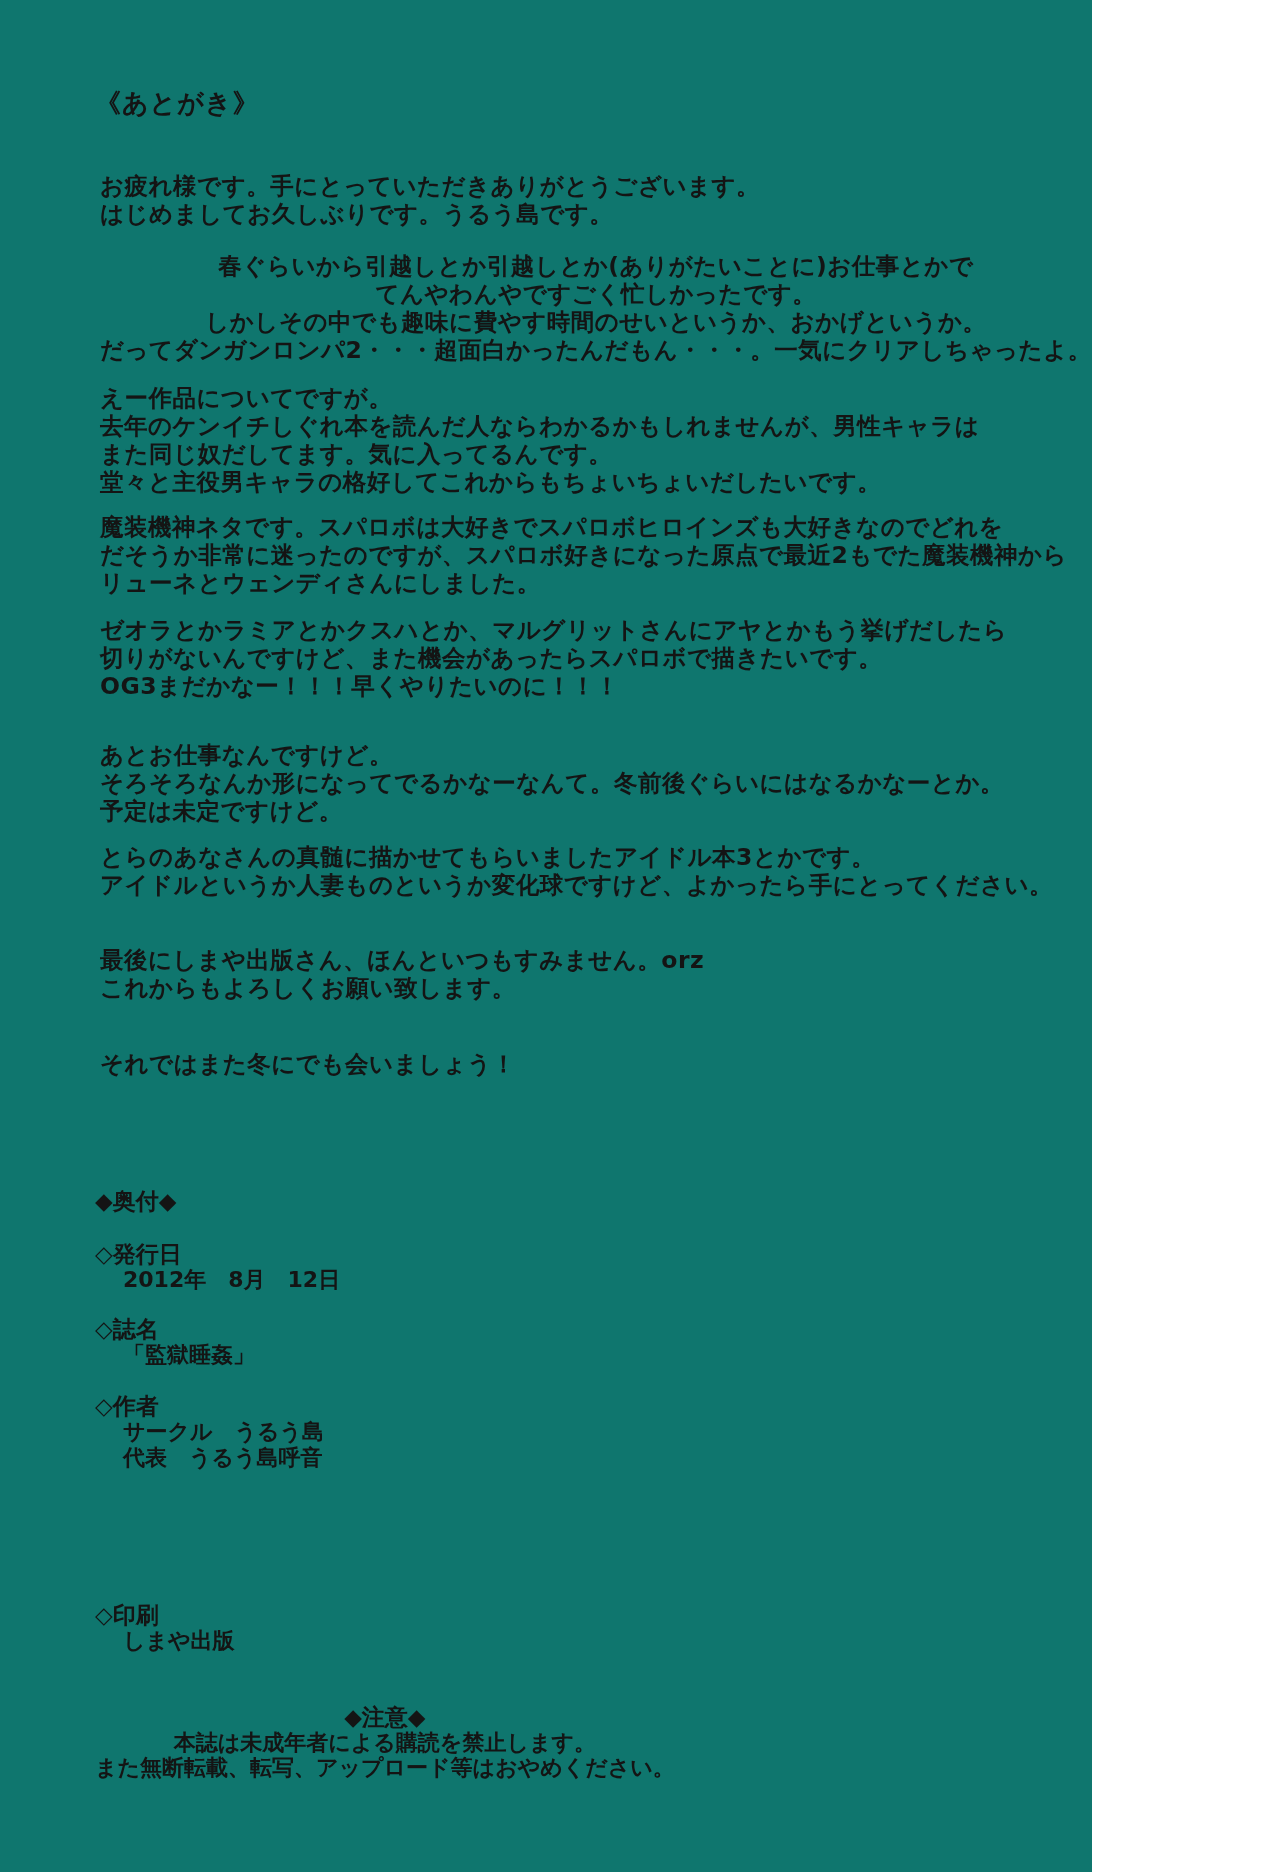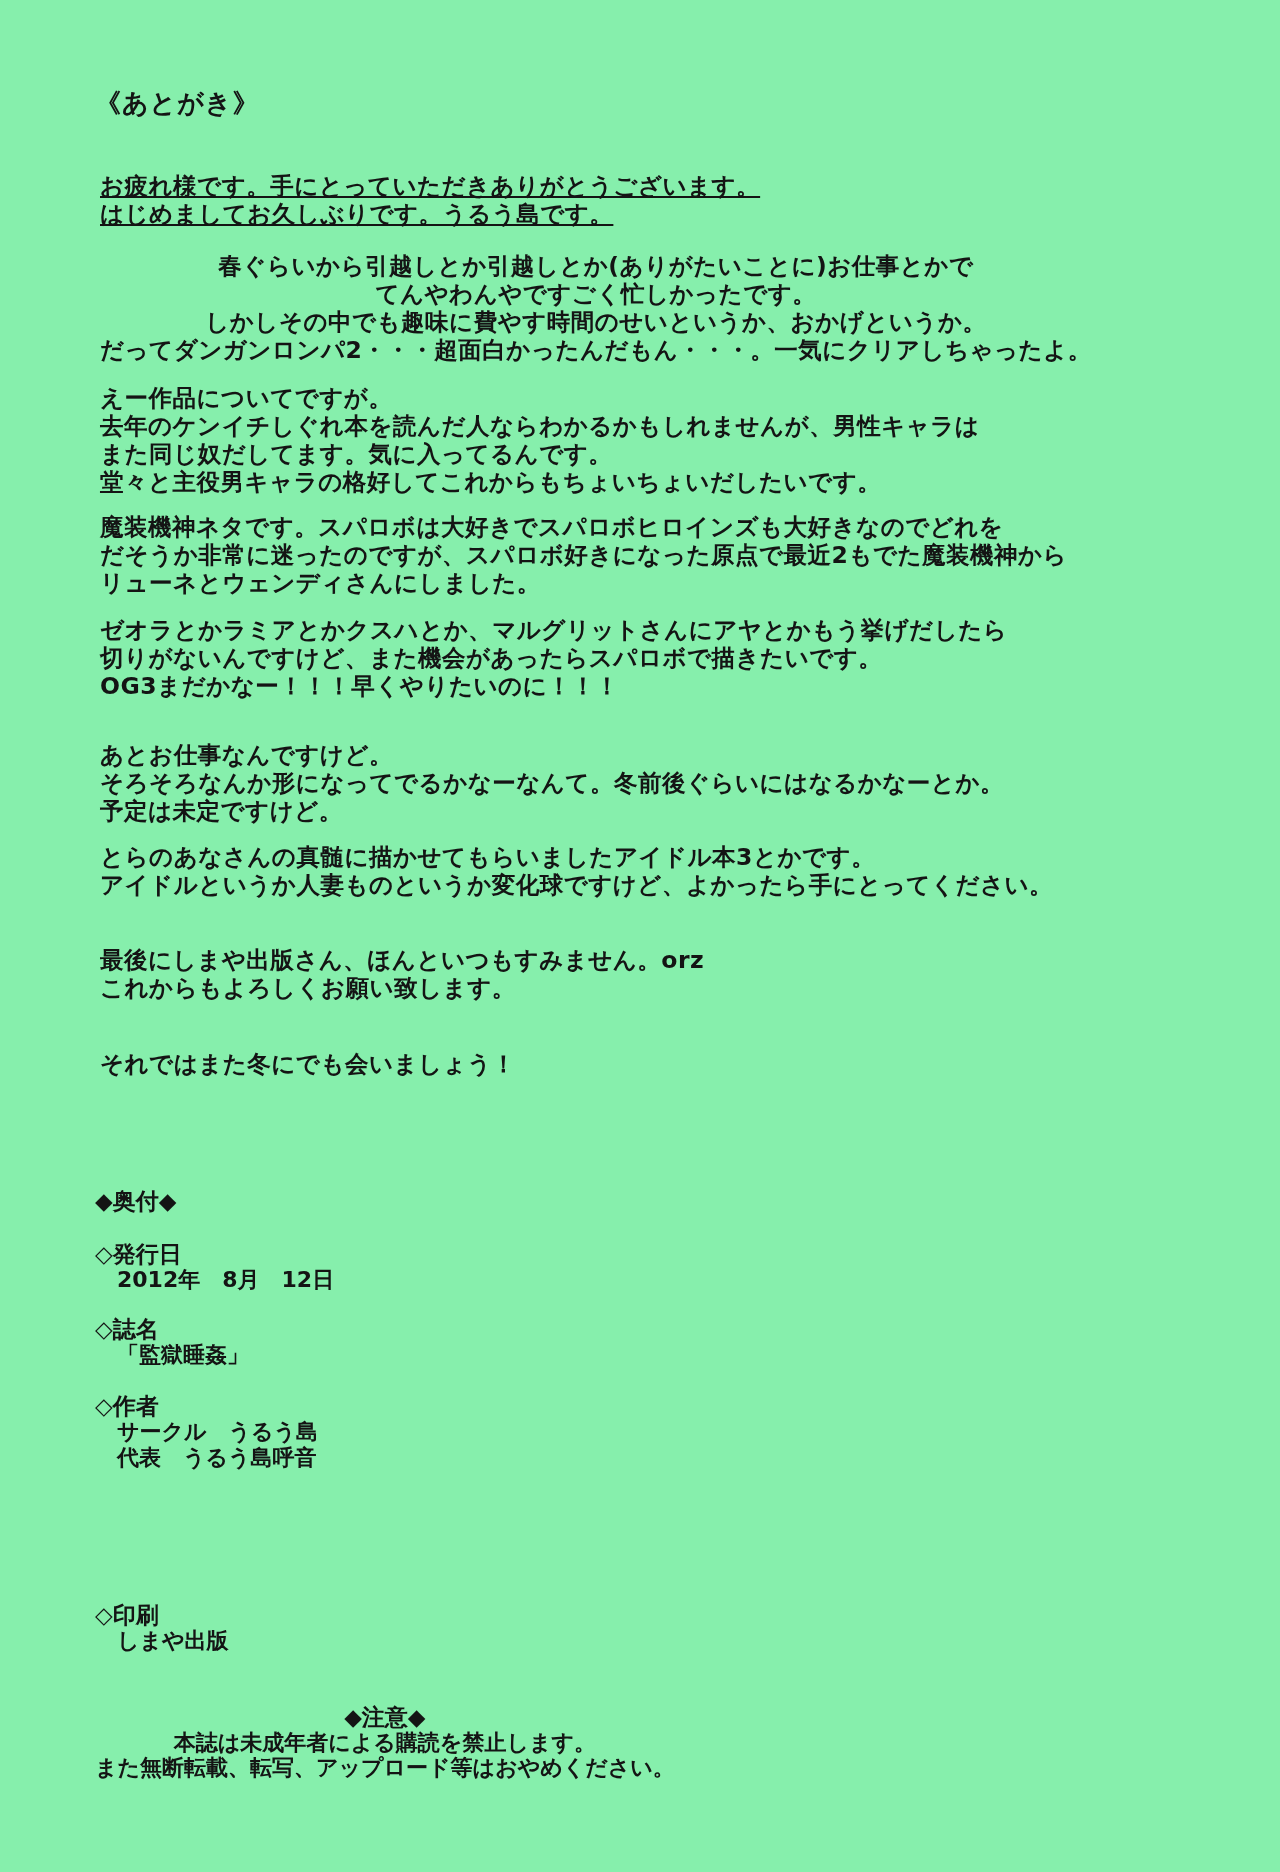--- a/index.html
+++ b/index.html
@@ -9,43 +9,43 @@
   body {
     width: 1280px;
     height: 1872px;
     background: #ffffff;
     font-family: "DejaVu Sans", "Liberation Sans", sans-serif;
     color: #141414;
     font-weight: 700;
   }
   .page {
     position: relative;
-    width: 1280px;
+    width: 1092px;
     height: 1872px;
-    background: #86efac;
+    background: #0f766e;
     overflow: hidden;
   }
   .title {
     position: absolute;
     left: 95px;
     top: 86px;
     margin: 0;
     font-size: 26px;
     font-weight: 700;
     letter-spacing: 1px;
   }
   .para {
     position: absolute;
     left: 100px;
     font-size: 23.5px;
     line-height: 28px;
     white-space: pre-line;
     letter-spacing: 0.5px;
   }
-  .p0 { top: 172px; text-decoration: underline; }
+  .p0 { top: 172px; }
   .p1 { top: 252px; text-align: center; }
   .p2 { top: 384px; }
   .p3 { top: 513px; }
   .p4 { top: 616px; }
   .p5 { top: 741px; }
   .p6 { top: 843px; }
   .p7 { top: 946px; }
   .p8 { top: 1050px; }
   .colophon-heading {
     position: absolute;
@@ -60,21 +60,21 @@
   .s0 { top: 1241px; }
   .s1 { top: 1316px; }
   .s2 { top: 1393px; }
   .s3 { top: 1496px; }
   .s4 { top: 1602px; }
   .col-label {
     font-size: 23px;
     line-height: 26px;
   }
   .col-content {
-    margin-left: 22px;
+    margin-left: 28px;
     font-size: 22px;
     line-height: 26px;
     white-space: pre-line;
   }
   .contact-lines {
     font-family: "DejaVu Sans Mono", "Liberation Mono", monospace;
     font-weight: 700;
     font-size: 21px;
   }
   .notice {

